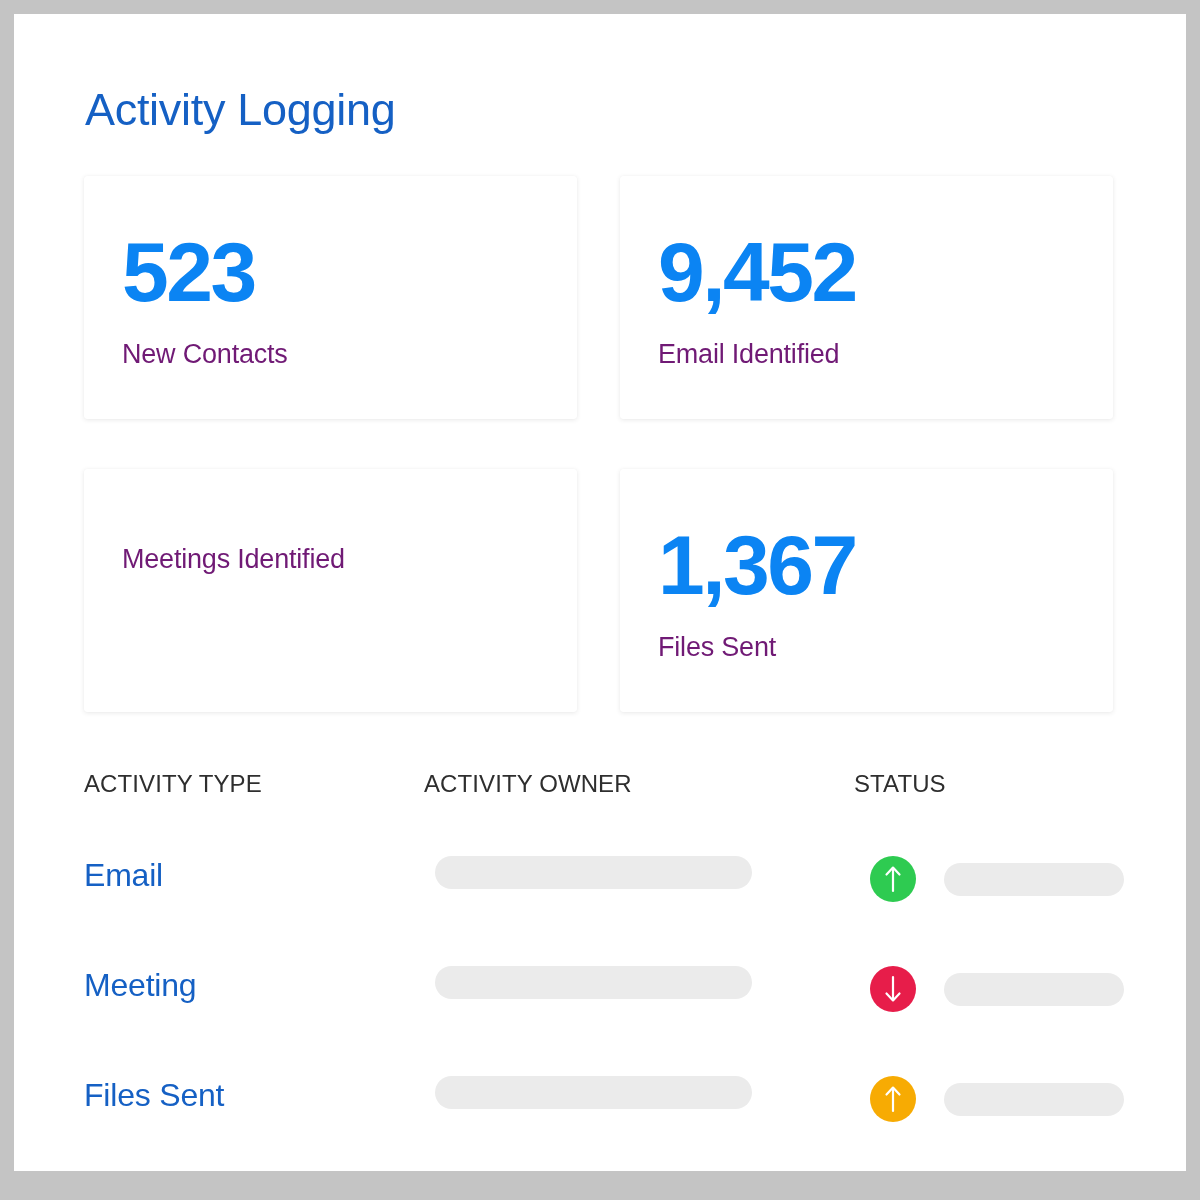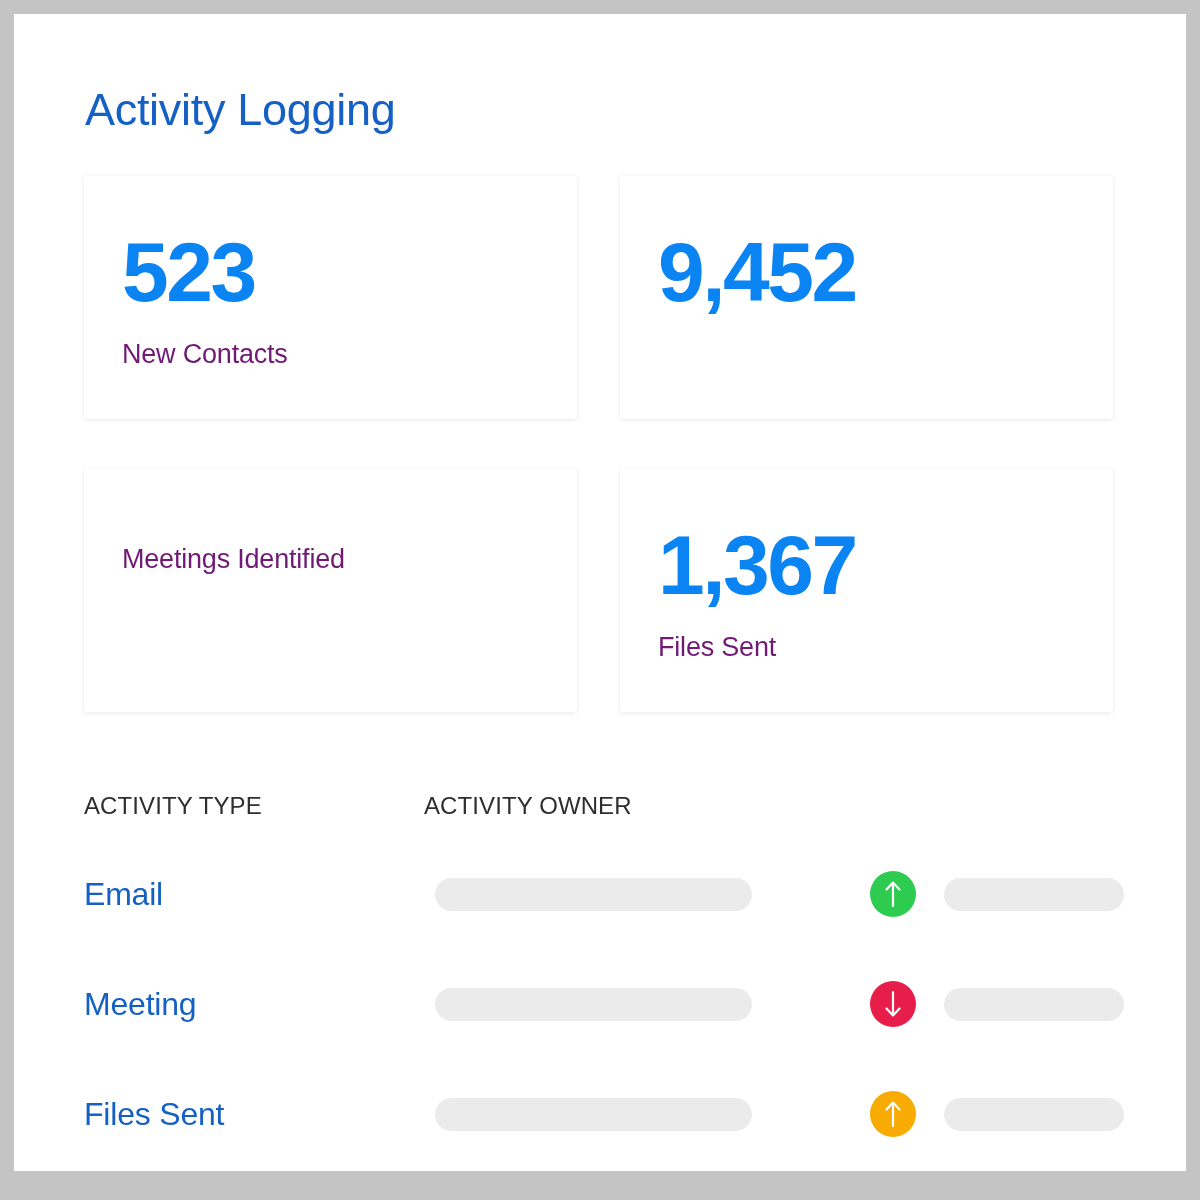--- a/index.html
+++ b/index.html
@@ -84,42 +84,42 @@
   
   .activity-table {
     position: absolute;
     left: 70px;
     top: 756px;
     width: 1032px;
   }
 
   .table-head {
     display: flex;
-    align-items: flex-end;
+    align-items: flex-start;
     height: 50px;
   }
 
   .th {
     font-size: 24px;
     line-height: 28px;
     font-weight: 400;
     letter-spacing: 0.1px;
     color: #2e2e2e;
     white-space: nowrap;
   }
 
   .col-type   { width: 340px; flex: 0 0 340px; }
   .col-owner  { width: 430px; flex: 0 0 430px; }
   .col-status { flex: 1 1 auto; }
 
   .table-body { margin-top: 36px; }
 
   .table-row {
     display: flex;
-    align-items: center;
+    align-items: flex-start;
     height: 76px;
     margin-bottom: 34px;
     gap: 8px;
   }
   .table-row:last-child { margin-bottom: 0; }
 
   .cell-type {
     font-size: 32px;
     line-height: 38px;
     font-weight: 400;
@@ -166,38 +166,40 @@
 
   <div class="stats-grid">
 
     <div class="stat-card">
       <div class="stat-value">523</div>
       <div class="stat-label">New Contacts</div>
     </div>
 
     <div class="stat-card">
       <div class="stat-value">9,452</div>
+      <div class="stat-label">Email Identified</div>
     </div>
 
     <div class="stat-card">
       <div class="stat-label">Meetings Identified</div>
     </div>
 
     <div class="stat-card">
       <div class="stat-value">1,367</div>
       <div class="stat-label">Files Sent</div>
     </div>
 
   </div>
 
   <div class="activity-table">
 
     <div class="table-head">
       <div class="th col-type">ACTIVITY TYPE</div>
       <div class="th col-owner">ACTIVITY OWNER</div>
+      <div class="th col-status">STATUS</div>
     </div>
 
     <div class="table-body">
 
       <div class="table-row">
         <div class="col-type cell-type">Email</div>
         <div class="col-owner">
           <div class="placeholder-bar owner-bar"></div>
         </div>
         <div class="col-status status-cell">

